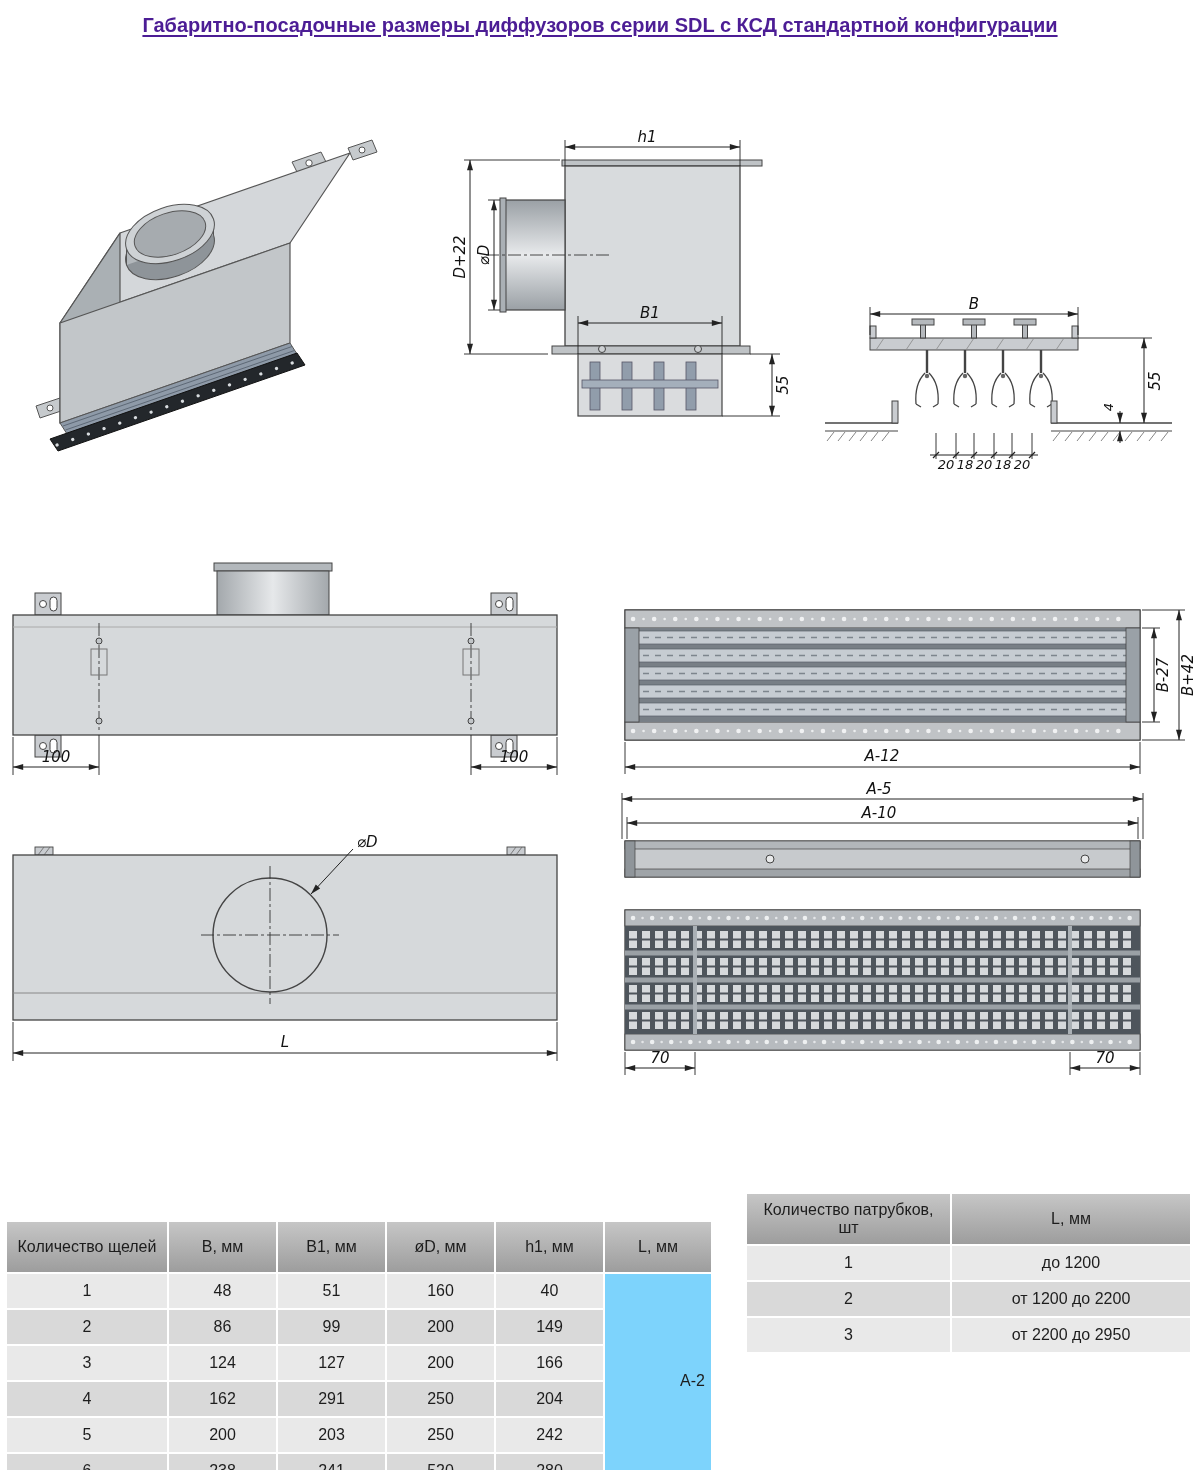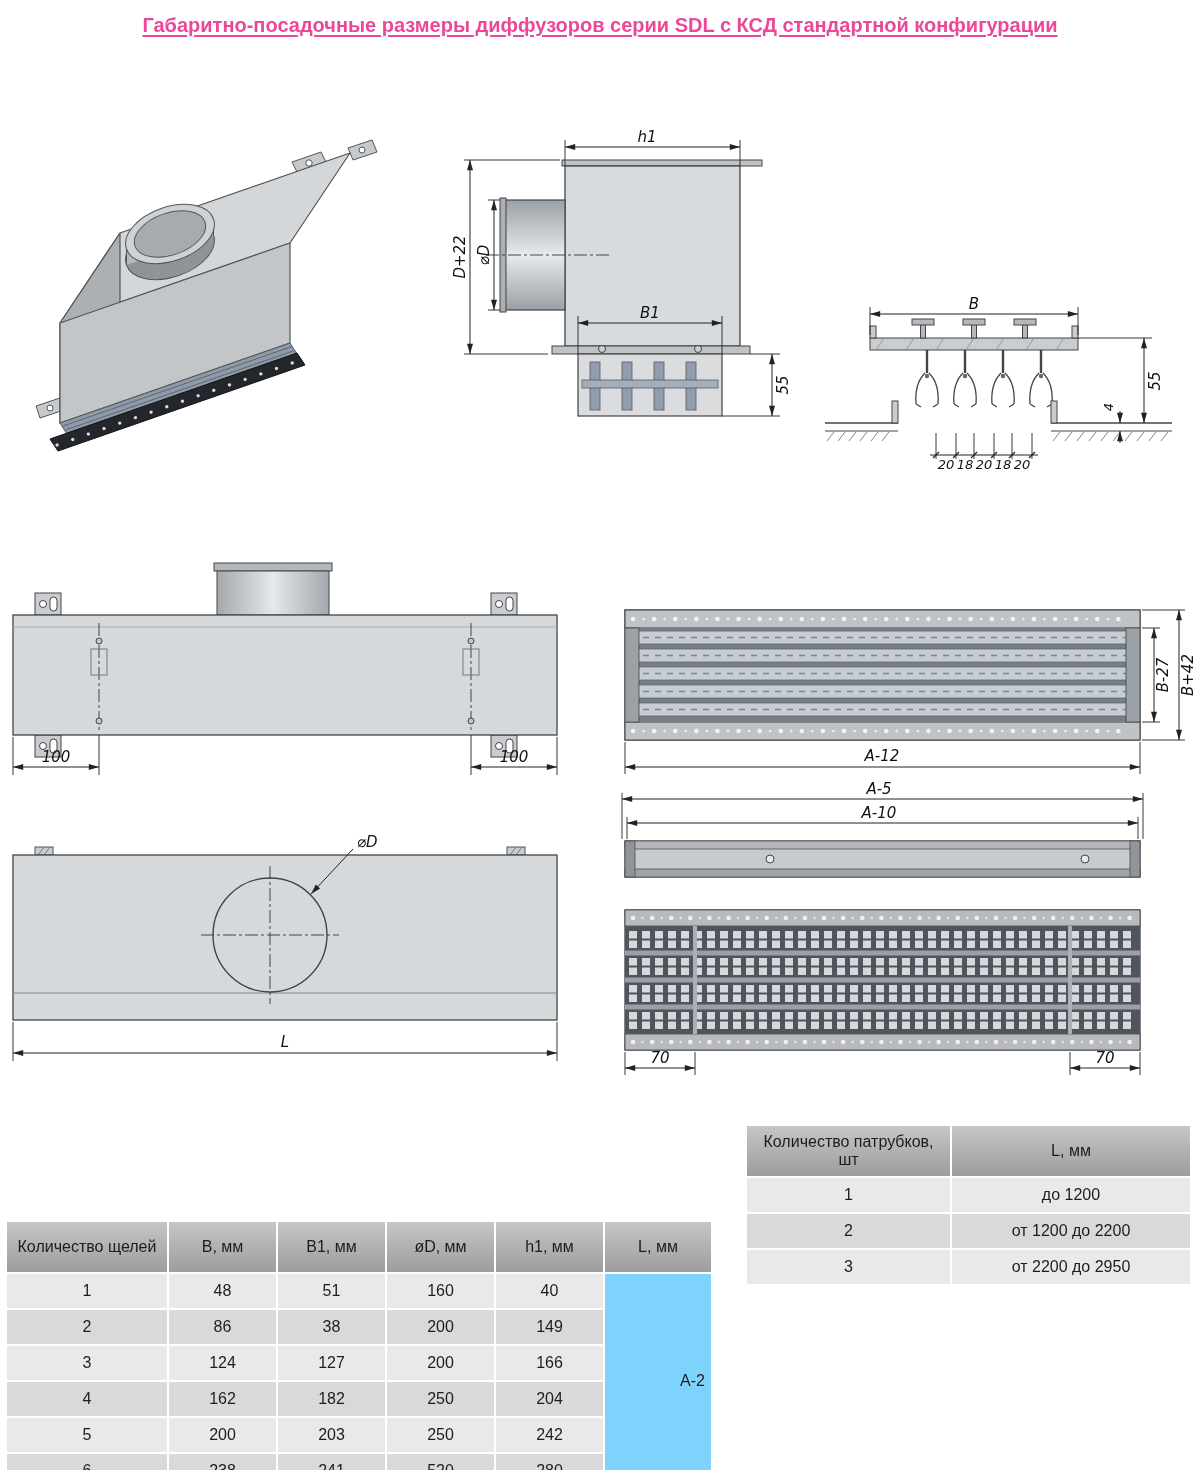--- a/index.html
+++ b/index.html
@@ -1,20 +1,20 @@
 <!DOCTYPE html>
 <html><head>
 <meta charset="utf-8">
 <style>
   * { margin:0; padding:0; box-sizing:border-box; }
   html, body { width:1200px; height:1470px; background:#ffffff; font-family:"Liberation Sans", sans-serif; }
   body { position:relative; overflow:hidden; }
   .abs { position:absolute; }
   .title { position:absolute; top:10px; left:0; width:1200px; text-align:center;
-           font-weight:bold; font-size:20px; line-height:1.55; color:#ec4899; }
+           font-weight:bold; font-size:20px; line-height:1.55; color:#4c1d95; }
   .title div { text-decoration:underline; text-underline-offset:3px; }
   svg { overflow:visible; display:block; }
   .out  { stroke:#444; stroke-width:1.3; fill:none; stroke-linejoin:round; }
   .dim  { stroke:#222; stroke-width:1; fill:none; }
   .ext  { stroke:#222; stroke-width:0.9; fill:none; }
   .cl   { stroke:#333; stroke-width:0.9; fill:none; stroke-dasharray:13 3 3 3; }
   .dlbl   { font:italic 15px "DejaVu Sans", sans-serif; fill:#111; }
   .dlbl-s { font:italic 13px "DejaVu Sans", sans-serif; fill:#111; }
   table.tbl { position:absolute; border-collapse:collapse; table-layout:fixed;
               font-size:16px; color:#1d1d1d; }
@@ -461,56 +461,56 @@
       <td>1</td>
       <td>48</td>
       <td>51</td>
       <td>160</td>
       <td>40</td>
       <td class="merged" rowspan="6">А-2</td>
     </tr>
     <tr>
       <td>2</td>
       <td>86</td>
-      <td>38</td>
+      <td>99</td>
       <td>200</td>
       <td>149</td>
     </tr>
     <tr>
       <td>3</td>
       <td>124</td>
       <td>127</td>
       <td>200</td>
       <td>166</td>
     </tr>
     <tr>
       <td>4</td>
       <td>162</td>
-      <td>182</td>
+      <td>291</td>
       <td>250</td>
       <td>204</td>
     </tr>
     <tr>
       <td>5</td>
       <td>200</td>
       <td>203</td>
       <td>250</td>
       <td>242</td>
     </tr>
     <tr>
       <td>6</td>
       <td>238</td>
       <td>241</td>
       <td>520</td>
       <td>280</td>
     </tr>
   </tbody>
 </table>
 
-<table class="tbl" style="left:745px; top:1124px; width:445px">
+<table class="tbl" style="left:745px; top:1192px; width:445px">
   <colgroup>
     <col style="width:205px">
       <col style="width:240px">
   </colgroup>
   <thead>
     <tr>
       <th>Количество патрубков, шт</th>
       <th>L, мм</th>
     </tr>
   </thead>

